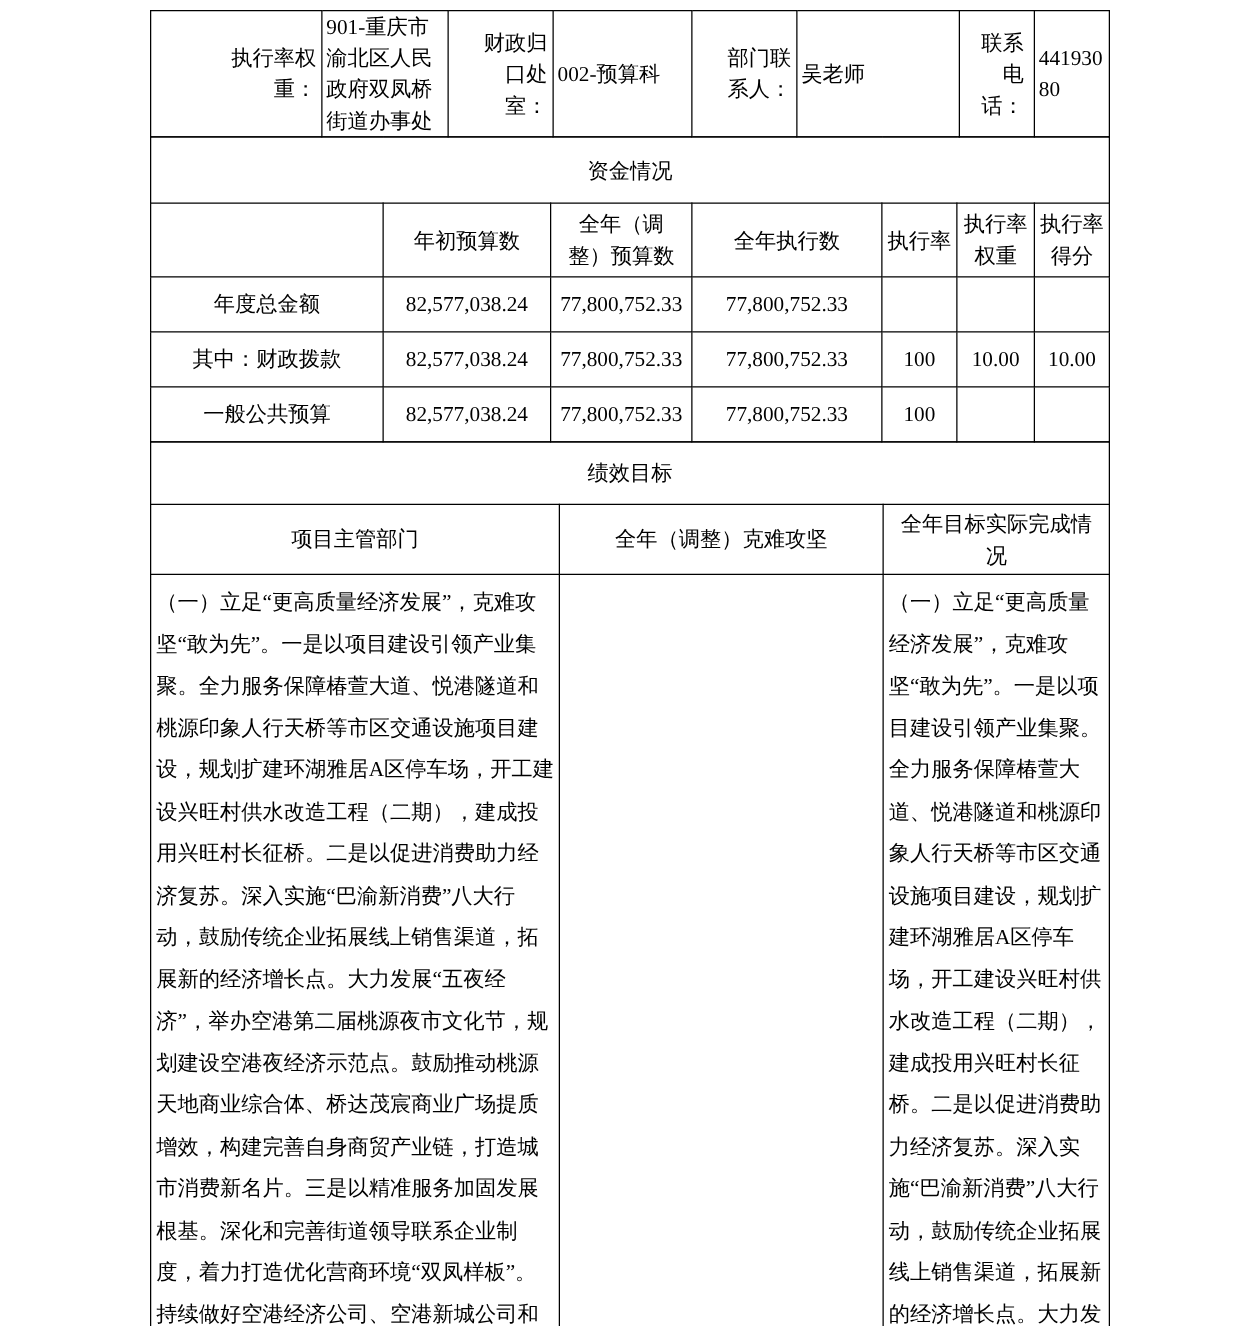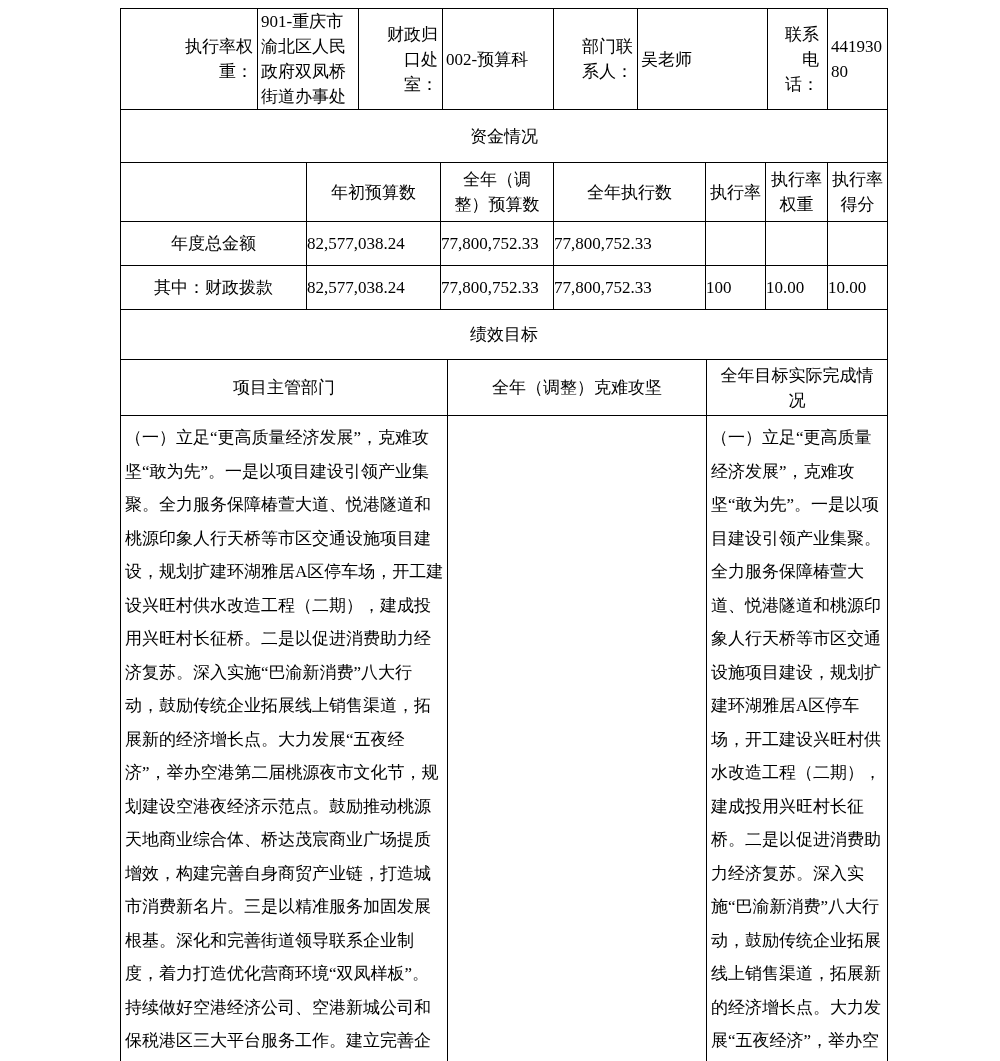--- a/index.html
+++ b/index.html
@@ -33,21 +33,21 @@
   .info-td { height: 99px; }
   .lbl { text-align: right; padding: 0 4px 0 16px; }
   .lbl-dept { padding: 0 4px 0 36px; }
   .lbl-phone { padding: 0 8px; }
   .val { text-align: left; padding: 0 3px; }
   
   .section-title { height: 53px; text-align: center; }
   
   .fund-head td { height: 59px; text-align: center; padding: 0 6px; }
   .fund-head td.narrow { padding: 0 2px; }
-  .fund-row td { height: 44px; text-align: left; }
+  .fund-row td { height: 44px; text-align: center; }
   .fund-row td.rowlabel { text-align: center; padding: 0 3px; }
   
   .perf-head td { height: 56px; text-align: center; padding: 0 6px; }
   .goal {
     height: 600px;
     vertical-align: top;
     text-align: left;
     padding: 5px 3px 0 4px;
     line-height: 33.5px;
   }
@@ -117,20 +117,29 @@
       </tr>
       <tr class="fund-row">
         <td class="rowlabel">其中：财政拨款</td>
         <td>82,577,038.24</td>
         <td>77,800,752.33</td>
         <td>77,800,752.33</td>
         <td>100</td>
         <td>10.00</td>
         <td>10.00</td>
       </tr>
+      <tr class="fund-row">
+        <td class="rowlabel">一般公共预算</td>
+        <td>82,577,038.24</td>
+        <td>77,800,752.33</td>
+        <td>77,800,752.33</td>
+        <td>100</td>
+        <td></td>
+        <td></td>
+      </tr>
     </tbody>
       </table>
 
     <table>
       <colgroup>
         <col style="width:327px">
           <col style="width:259px">
           <col style="width:181px">
       </colgroup>
       <tbody>

